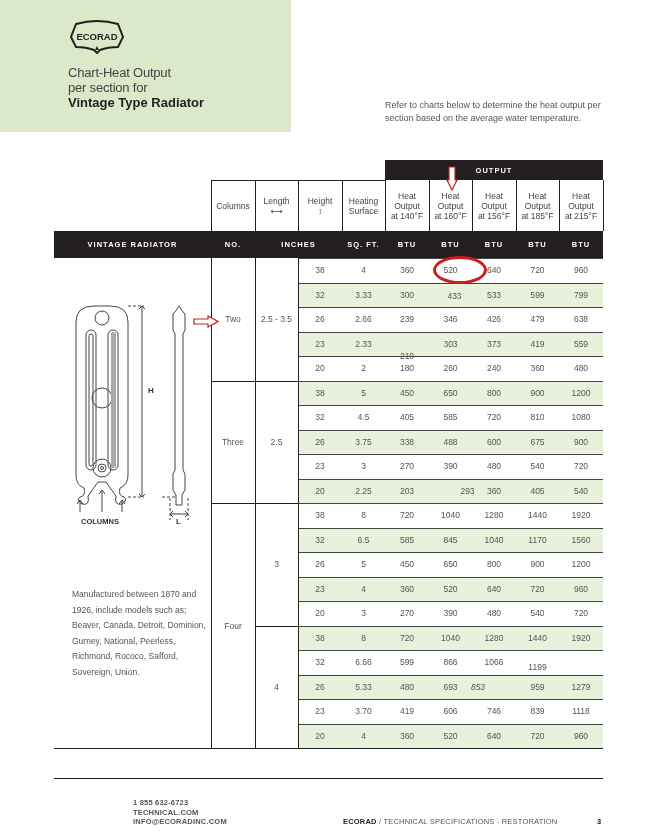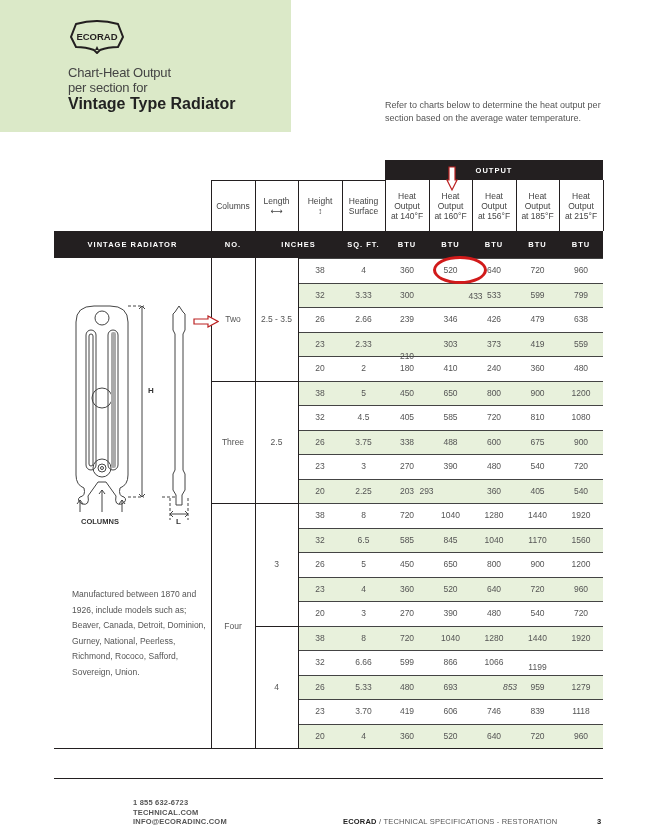--- a/index.html
+++ b/index.html
@@ -2,21 +2,21 @@
 <html><head>
 <meta charset="utf-8">
 <style>
   html, body { margin:0; padding:0; }
   body { width:658px; height:839px; background:#fff; position:relative; overflow:hidden;
          font-family:"Liberation Sans", sans-serif; color:#333; }
   .abs { position:absolute; }
   .hero { left:0; top:0; width:291px; height:132px; background:#dbe9c8; }
   .logo { left:68px; top:20px; width:58px; height:34px; }
   .hero-line { left:68px; font-size:13px; color:#444; line-height:15px; letter-spacing:-0.2px; }
-  .hero-title { left:68px; top:95px; font-size:16px; font-weight:bold; color:#222; }
+  .hero-title { left:68px; top:95px; font-size:13px; font-weight:bold; color:#222; }
   .intro { left:385px; top:99px; width:220px; font-size:9px; line-height:12.5px; color:#555; }
   .dark { background:#231f20; color:#fff; font-weight:bold; font-size:7.5px; letter-spacing:1px; }
   .cell { position:absolute; display:flex; align-items:center; justify-content:center; text-align:center; box-sizing:border-box; }
   .hdr { font-size:8.5px; color:#444; line-height:10px; }
   .num { font-size:8.5px; color:#555; }
   .vline { position:absolute; width:1px; background:#231f20; }
   .hline { position:absolute; height:1px; background:#231f20; }
   .green { background:#e8f1dc; }
   .desc { left:72px; top:587px; width:140px; font-size:8.5px; line-height:15.5px; color:#555; }
   .footer-rule { left:54px; top:778px; width:549px; height:1px; background:#231f20; }
@@ -107,21 +107,21 @@
     <div class="cell num" style="left:385px;top:258px;width:44px;height:24.5px;">360</div>
     <div class="cell num" style="left:429px;top:258px;width:43px;height:24.5px;">520</div>
     <div class="cell num" style="left:472px;top:258px;width:44px;height:24.5px;">640</div>
     <div class="cell num" style="left:516px;top:258px;width:43px;height:24.5px;">720</div>
     <div class="cell num" style="left:559px;top:258px;width:44px;height:24.5px;">960</div>
     <div class="hline" style="left: 298px; top: 258px; width: 305px; background: rgb(68, 68, 68);"></div>
     <div class="cell green" style="left:298px;top:282.5px;width:305px;height:24.5px;"></div>
     <div class="cell num" style="left:298px;top:282.5px;width:44px;height:24.5px;">32</div>
     <div class="cell num" style="left:342px;top:282.5px;width:43px;height:24.5px;">3.33</div>
     <div class="cell num" style="left:385px;top:282.5px;width:44px;height:24.5px;">300</div>
-    <div class="cell num" style="left:454px;top:282.5px;width:43px;height:27px;">433</div>
+    <div class="cell num" style="left:433px;top:282.5px;width:43px;height:27px;">433</div>
     <div class="cell num" style="left:472px;top:282.5px;width:44px;height:24.5px;">533</div>
     <div class="cell num" style="left:516px;top:282.5px;width:43px;height:24.5px;">599</div>
     <div class="cell num" style="left:559px;top:282.5px;width:44px;height:24.5px;">799</div>
     <div class="hline" style="left: 298px; top: 282.5px; width: 305px; background: rgb(68, 68, 68);"></div>
     <div class="cell" style="left:298px;top:307px;width:305px;height:24.5px;"></div>
     <div class="cell num" style="left:298px;top:307px;width:44px;height:24.5px;">26</div>
     <div class="cell num" style="left:342px;top:307px;width:43px;height:24.5px;">2.66</div>
     <div class="cell num" style="left:385px;top:307px;width:44px;height:24.5px;">239</div>
     <div class="cell num" style="left:429px;top:307px;width:43px;height:24.5px;">346</div>
     <div class="cell num" style="left:472px;top:307px;width:44px;height:24.5px;">426</div>
@@ -134,21 +134,21 @@
     <div class="cell num" style="left:385px;top:344px;width:44px;height:24.5px;">210</div>
     <div class="cell num" style="left:429px;top:331.5px;width:43px;height:24.5px;">303</div>
     <div class="cell num" style="left:472px;top:331.5px;width:44px;height:24.5px;">373</div>
     <div class="cell num" style="left:516px;top:331.5px;width:43px;height:24.5px;">419</div>
     <div class="cell num" style="left:559px;top:331.5px;width:44px;height:24.5px;">559</div>
     <div class="hline" style="left: 298px; top: 331.5px; width: 305px; background: rgb(68, 68, 68);"></div>
     <div class="cell" style="left:298px;top:356px;width:305px;height:24.5px;"></div>
     <div class="cell num" style="left:298px;top:356px;width:44px;height:24.5px;">20</div>
     <div class="cell num" style="left:342px;top:356px;width:43px;height:24.5px;">2</div>
     <div class="cell num" style="left:385px;top:356px;width:44px;height:24.5px;">180</div>
-    <div class="cell num" style="left:429px;top:356px;width:43px;height:24.5px;">410</div>
+    <div class="cell num" style="left:429px;top:356px;width:43px;height:24.5px;">260</div>
     <div class="cell num" style="left:472px;top:356px;width:44px;height:24.5px;">240</div>
     <div class="cell num" style="left:516px;top:356px;width:43px;height:24.5px;">360</div>
     <div class="cell num" style="left:559px;top:356px;width:44px;height:24.5px;">480</div>
     <div class="hline" style="left: 298px; top: 356px; width: 305px; background: rgb(68, 68, 68);"></div>
     <div class="cell green" style="left:298px;top:380.5px;width:305px;height:24.5px;"></div>
     <div class="cell num" style="left:298px;top:380.5px;width:44px;height:24.5px;">38</div>
     <div class="cell num" style="left:342px;top:380.5px;width:43px;height:24.5px;">5</div>
     <div class="cell num" style="left:385px;top:380.5px;width:44px;height:24.5px;">450</div>
     <div class="cell num" style="left:429px;top:380.5px;width:43px;height:24.5px;">650</div>
     <div class="cell num" style="left:472px;top:380.5px;width:44px;height:24.5px;">800</div>
@@ -179,21 +179,21 @@
     <div class="cell num" style="left:385px;top:454px;width:44px;height:24.5px;">270</div>
     <div class="cell num" style="left:429px;top:454px;width:43px;height:24.5px;">390</div>
     <div class="cell num" style="left:472px;top:454px;width:44px;height:24.5px;">480</div>
     <div class="cell num" style="left:516px;top:454px;width:43px;height:24.5px;">540</div>
     <div class="cell num" style="left:559px;top:454px;width:44px;height:24.5px;">720</div>
     <div class="hline" style="left: 298px; top: 454px; width: 305px; background: rgb(68, 68, 68);"></div>
     <div class="cell green" style="left:298px;top:478.5px;width:305px;height:24.5px;"></div>
     <div class="cell num" style="left:298px;top:478.5px;width:44px;height:24.5px;">20</div>
     <div class="cell num" style="left:342px;top:478.5px;width:43px;height:24.5px;">2.25</div>
     <div class="cell num" style="left:385px;top:478.5px;width:44px;height:24.5px;">203</div>
-    <div class="cell num" style="left:405px;top:478.5px;width:43px;height:24.5px;">293</div>
+    <div class="cell num" style="left:446px;top:478.5px;width:43px;height:24.5px;">293</div>
     <div class="cell num" style="left:472px;top:478.5px;width:44px;height:24.5px;">360</div>
     <div class="cell num" style="left:516px;top:478.5px;width:43px;height:24.5px;">405</div>
     <div class="cell num" style="left:559px;top:478.5px;width:44px;height:24.5px;">540</div>
     <div class="hline" style="left: 298px; top: 478.5px; width: 305px; background: rgb(68, 68, 68);"></div>
     <div class="cell" style="left:298px;top:503px;width:305px;height:24.5px;"></div>
     <div class="cell num" style="left:298px;top:503px;width:44px;height:24.5px;">38</div>
     <div class="cell num" style="left:342px;top:503px;width:43px;height:24.5px;">8</div>
     <div class="cell num" style="left:385px;top:503px;width:44px;height:24.5px;">720</div>
     <div class="cell num" style="left:429px;top:503px;width:43px;height:24.5px;">1040</div>
     <div class="cell num" style="left:472px;top:503px;width:44px;height:24.5px;">1280</div>
@@ -252,21 +252,21 @@
     <div class="cell num" style="left:429px;top:650px;width:43px;height:24.5px;">866</div>
     <div class="cell num" style="left:472px;top:650px;width:44px;height:24.5px;">1066</div>
     <div class="cell num" style="left:516px;top:650px;width:43px;height:34px;">1199</div>
     <div class="cell num" style="left:559px;top:670px;width:44px;height:24.5px;">1598</div>
     <div class="hline" style="left: 298px; top: 650px; width: 305px; background: rgb(68, 68, 68);"></div>
     <div class="cell green" style="left:298px;top:674.5px;width:305px;height:24.5px;"></div>
     <div class="cell num" style="left:298px;top:674.5px;width:44px;height:24.5px;">26</div>
     <div class="cell num" style="left:342px;top:674.5px;width:43px;height:24.5px;">5.33</div>
     <div class="cell num" style="left:385px;top:674.5px;width:44px;height:24.5px;">480</div>
     <div class="cell num" style="left:429px;top:674.5px;width:43px;height:24.5px;">693</div>
-    <div class="cell num" style="left:488px;top:674.5px;width:44px;height:24.5px;font-style:italic;">853</div>
+    <div class="cell num" style="left:456px;top:674.5px;width:44px;height:24.5px;font-style:italic;">853</div>
     <div class="cell num" style="left:516px;top:674.5px;width:43px;height:24.5px;">959</div>
     <div class="cell num" style="left:559px;top:674.5px;width:44px;height:24.5px;">1279</div>
     <div class="hline" style="left: 298px; top: 674.5px; width: 305px; background: rgb(68, 68, 68);"></div>
     <div class="cell" style="left:298px;top:699px;width:305px;height:24.5px;"></div>
     <div class="cell num" style="left:298px;top:699px;width:44px;height:24.5px;">23</div>
     <div class="cell num" style="left:342px;top:699px;width:43px;height:24.5px;">3.70</div>
     <div class="cell num" style="left:385px;top:699px;width:44px;height:24.5px;">419</div>
     <div class="cell num" style="left:429px;top:699px;width:43px;height:24.5px;">606</div>
     <div class="cell num" style="left:472px;top:699px;width:44px;height:24.5px;">746</div>
     <div class="cell num" style="left:516px;top:699px;width:43px;height:24.5px;">839</div>

